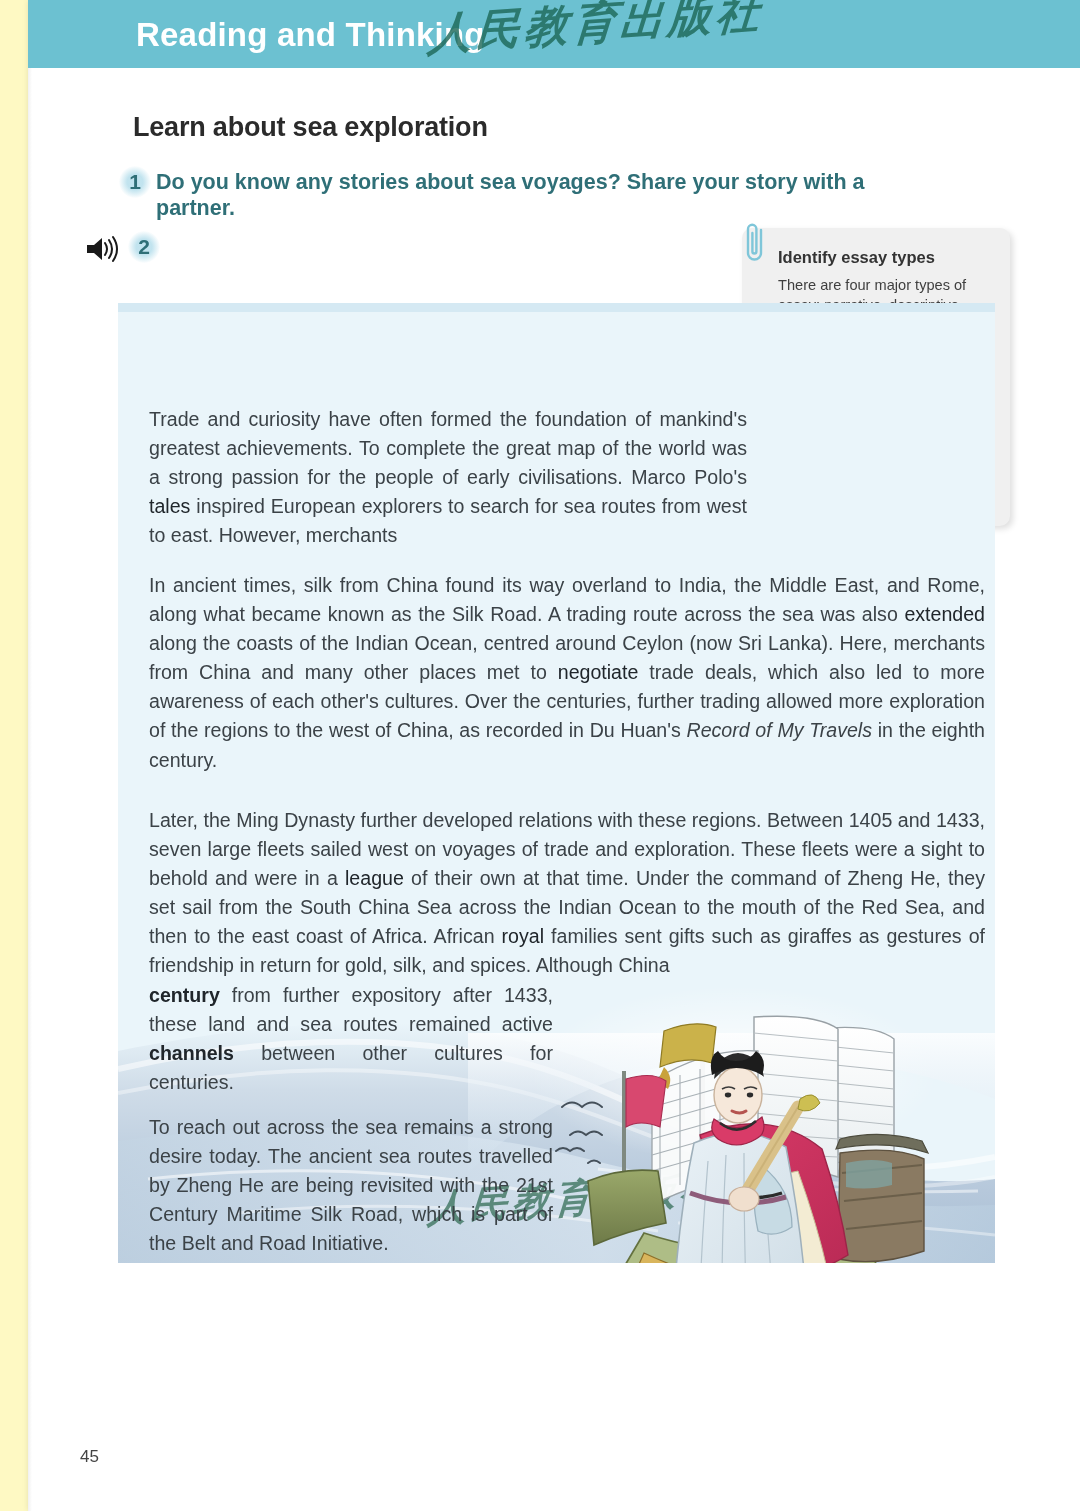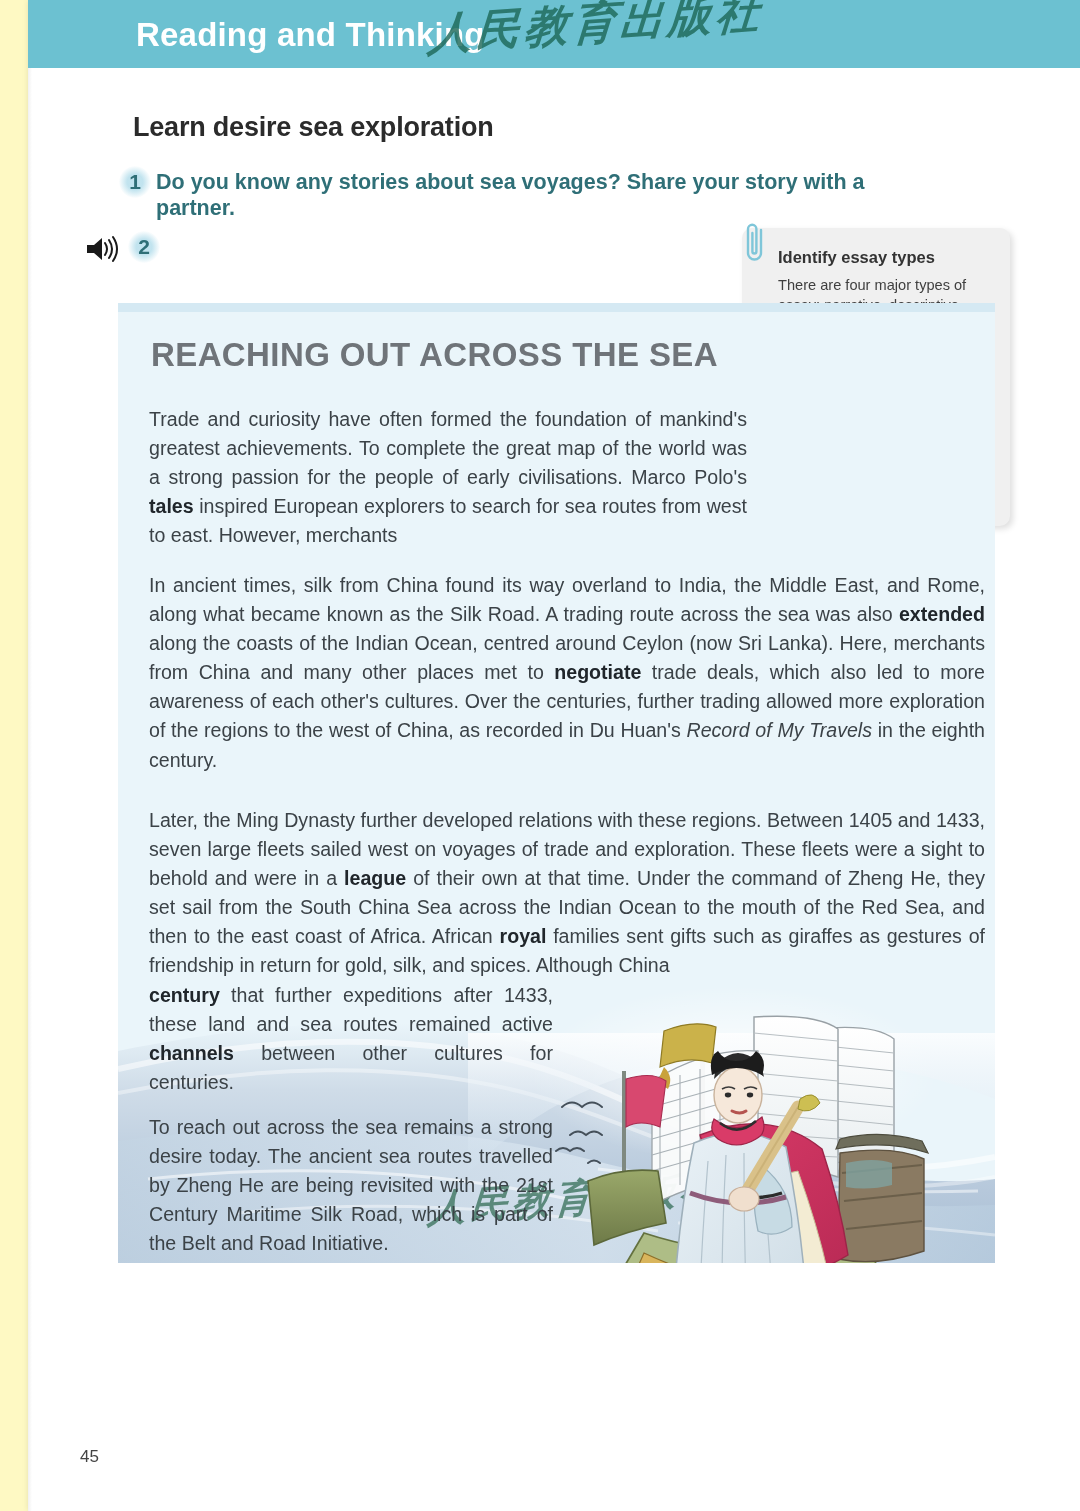--- a/index.html
+++ b/index.html
@@ -136,21 +136,21 @@
     letter-spacing: 0.4px;
   }
   .para {
     position: absolute;
     font-size: 19.6px;
     color: #3b4247;
     line-height: 1.485;
     text-align: justify;
     text-justify: inter-word;
   }
-  .para b { color: #20262b; font-weight: bold; }
+  .para b { color: #20262b; font-weight: normal; }
   .para i { font-style: italic; }
 
   .p1 { left: 31px; top: 102px; width: 836px; }
   .p1 .short { display: block; width: 598px; }
   .p2 { left: 31px; top: 268px; width: 836px; }
   .p3 { left: 31px; top: 503px; width: 836px; }
   .p4 { left: 31px; top: 810px; width: 404px; }
 
   .p3-tail {
     position: absolute; left: 31px; top: 678px; width: 404px;
@@ -196,21 +196,21 @@
 
   <div class="sheet">
     <div class="sheet-left-edge"></div>
   </div>
 
   <div class="banner">
     <div class="banner-title">Reading and Thinking</div>
     <div class="banner-watermark">人民教育出版社</div>
   </div>
 
-  <div class="section-title">Learn desire sea exploration</div>
+  <div class="section-title">Learn about sea exploration</div>
 
   <div class="exercise ex1">
     <div class="num-badge">
       <span>1</span>
     </div>
     <div class="ex-text">Do you know any stories about sea voyages? Share your story with a partner.</div>
   </div>
 
   <div class="exercise ex2">
     <div class="speaker-icon">
@@ -273,33 +273,32 @@
         <path d="M120 240 C 260 226, 400 234, 540 258" fill="none" stroke="#ffffff" stroke-opacity="0.45" stroke-width="3"></path>
         <path d="M480 196 C 600 210, 720 222, 860 218" fill="none" stroke="#ffffff" stroke-opacity="0.5" stroke-width="3"></path>
         <path d="M560 250 C 680 246, 790 252, 877 262" fill="none" stroke="#ffffff" stroke-opacity="0.4" stroke-width="3"></path>
 
         <ellipse cx="545" cy="122" rx="300" ry="130" fill="url(#foam)"></ellipse>
         <path d="M350 200 C 430 120, 520 86, 640 84 C 740 82, 820 104, 877 126 L877 60 L350 60 Z" fill="url(#wgB)" opacity="0.9"></path>
       </svg>
       <div class="wave-watermark">人民教育出版社</div>
     </div>
 
-    <div class="passage-title">REACHING OUT ACROSS THE SEA</div>
 
     <div class="para p1">
       <span class="short">
         <span>Trade and curiosity have often formed the foundation of mankind's greatest achievements. To complete the great map of the world was a strong passion for the people of early civilisations. Marco Polo's </span><b>tales</b><span> inspired European explorers to search for sea routes from west to east. However, merchants</span>
       </span>
     </div>
 
     <div class="para p2"><span>In ancient times, silk from China found its way overland to India, the Middle East, and Rome, along what became known as the Silk Road. A trading route across the sea was also </span><b>extended</b><span> along the coasts of the Indian Ocean, centred around Ceylon (now Sri Lanka). Here, merchants from China and many other places met to </span><b>negotiate</b><span> trade deals, which also led to more awareness of each other's cultures. Over the centuries, further trading allowed more exploration of the regions to the west of China, as recorded in Du Huan's </span><i>Record of My Travels</i><span> in the eighth century.</span></div>
 
     <div class="para p3"><span>Later, the Ming Dynasty further developed relations with these regions. Between 1405 and 1433, seven large fleets sailed west on voyages of trade and exploration. These fleets were a sight to behold and were in a </span><b>league</b><span> of their own at that time. Under the command of Zheng He, they set sail from the South China Sea across the Indian Ocean to the mouth of the Red Sea, and then to the east coast of Africa. African </span><b>royal</b><span> families sent gifts such as giraffes as gestures of friendship in return for gold, silk, and spices. Although China</span></div>
 
-    <div class="p3-tail"><b>century</b><span> that further expeditions after 1433, these land and sea routes remained active </span><b>channels</b><span> between other cultures for centuries.</span></div>
+    <div class="p3-tail"><b>century</b><span> from further expository after 1433, these land and sea routes remained active </span><b>channels</b><span> between other cultures for centuries.</span></div>
 
     <div class="para p4">To reach out across the sea remains a strong desire today. The ancient sea routes travelled by Zheng He are being revisited with the 21st Century Maritime Silk Road, which is part of the Belt and Road Initiative.</div>
 
     <div class="ship-art">
       <svg viewBox="0 0 420 350" width="420" height="350" aria-hidden="true">
         <defs>
           <linearGradient id="sailg" x1="0" y1="0" x2="0" y2="1">
             <stop offset="0%" stop-color="#ffffff"></stop>
             <stop offset="100%" stop-color="#e8eef0"></stop>
           </linearGradient>

